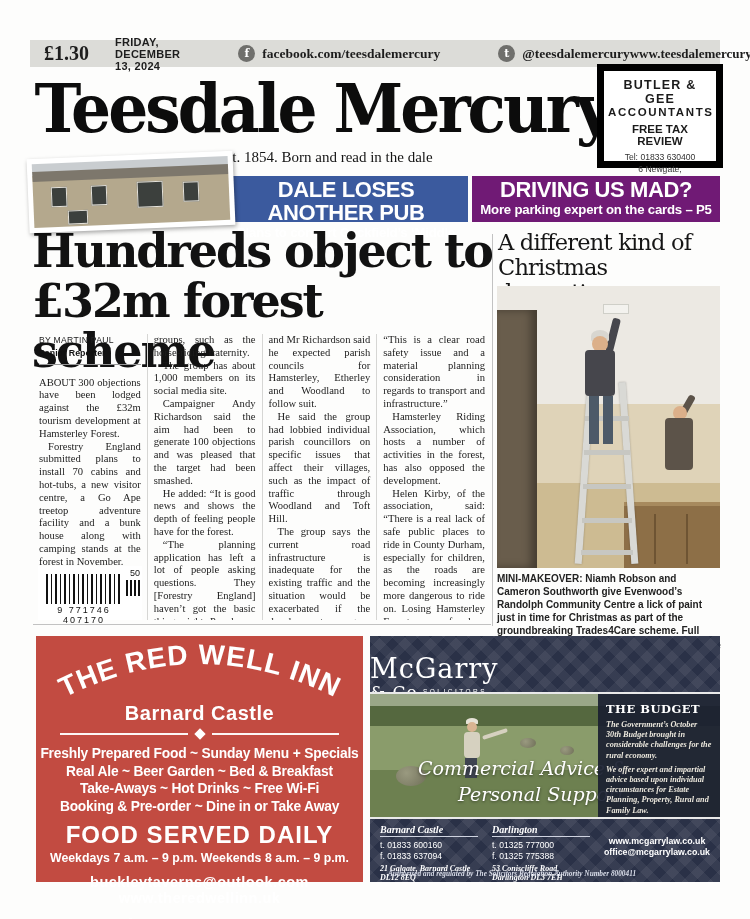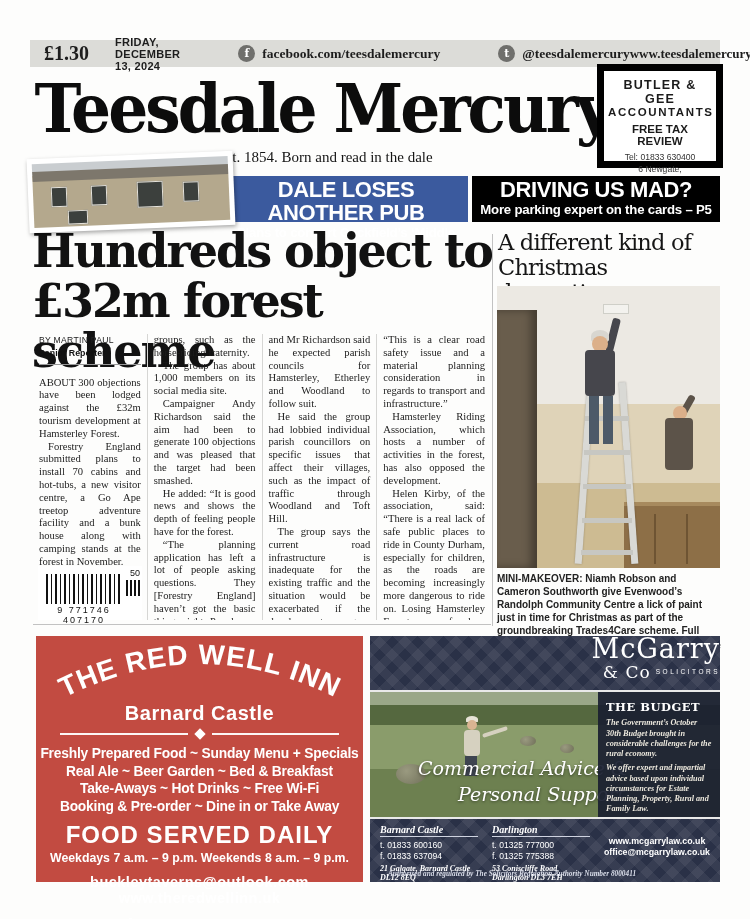--- a/index.html
+++ b/index.html
@@ -100,21 +100,21 @@
   .rw-hours { font-size:12.3px; font-weight:bold; margin-top:2px; }
   .rw-mail { font-size:14.5px; font-weight:bold; letter-spacing:.5px; margin-top:9px; }
   .rw-web { font-size:14.5px; font-weight:bold; letter-spacing:.5px; }
   .rw-tel { font-size:20px; font-weight:bold; letter-spacing:1.5px; margin-top:9px; }
 
   
   .mcgarry { left:370px; top:636px; width:350px; height:246px; display:flex; flex-direction:column; }
   .chev { background-color:#2a3147;
     background-image:repeating-linear-gradient(45deg,rgba(255,255,255,.06) 0 9px,transparent 9px 18px),
                      repeating-linear-gradient(-45deg,rgba(255,255,255,.06) 0 9px,transparent 9px 18px); }
-  .mg-top { height:56px; color:#fff; font-family:"DejaVu Serif",serif; text-align:right; padding-top:0; }
+  .mg-top { height:56px; color:#fff; font-family:"DejaVu Serif",serif; text-align:left; padding-top:20px; }
   .mg-name { font-size:27px; letter-spacing:1px; line-height:26px; }
   .mg-co { font-size:17px; letter-spacing:1px; }
   .mg-sol { font-size:6.5px; letter-spacing:2.5px; vertical-align:4px; font-family:"Liberation Sans",sans-serif; }
   .mg-mid { position:relative; height:132px; border-top:2px solid #e9e9e9; border-bottom:2px solid #e9e9e9;
     background:linear-gradient(180deg,#9aa788 0 10%,#55683f 10% 26%,#8a9c6b 26% 62%,#6d8050 62% 100%); overflow:hidden; }
   .bale { position:absolute; border-radius:50%; background:radial-gradient(circle at 35% 35%,#9a9a80,#6f6f58); }
   .farmer-shirt { position:absolute; width:16px; height:26px; background:#d6d1c0; border-radius:4px; }
   .farmer-head { position:absolute; width:10px; height:10px; border-radius:50%; background:#d9b492; }
   .farmer-cap { position:absolute; width:12px; height:6px; border-radius:50% 50% 10% 10%; background:#e6e2d6; }
   .farmer-arm { position:absolute; width:26px; height:4px; background:#d6d1c0; border-radius:2px; transform:rotate(-18deg); }
@@ -169,21 +169,21 @@
     <div class="bt4">Tel: 01833 630400</div>
     <div class="bt4">6 Newgate,</div>
     <div class="bt4">Barnard Castle, DL12 8NQ</div>
     <div class="bt5">www.butlerandgee.co.uk</div>
   </div>
 
   <div class="abs banL" style="background:#3b5a9e">
     <div class="banT">DALE LOSES ANOTHER PUB</div>
     <div class="banS">Plans to convert Cockfield’s ‘Middle House’ – P3</div>
   </div>
-  <div class="abs banR" style="background:#000000">
+  <div class="abs banR" style="background:#701a75">
     <div class="banT">DRIVING US MAD?</div>
     <div class="banS">More parking expert on the cards – P5</div>
   </div>
 
   <div class="abs housep">
     <div class="house-in">
       <div class="roof"></div>
       <div class="win" style="left:18px;top:24px;width:16px;height:20px"></div>
       <div class="win" style="left:58px;top:24px;width:16px;height:20px"></div>
       <div class="win" style="left:104px;top:22px;width:26px;height:26px"></div>

